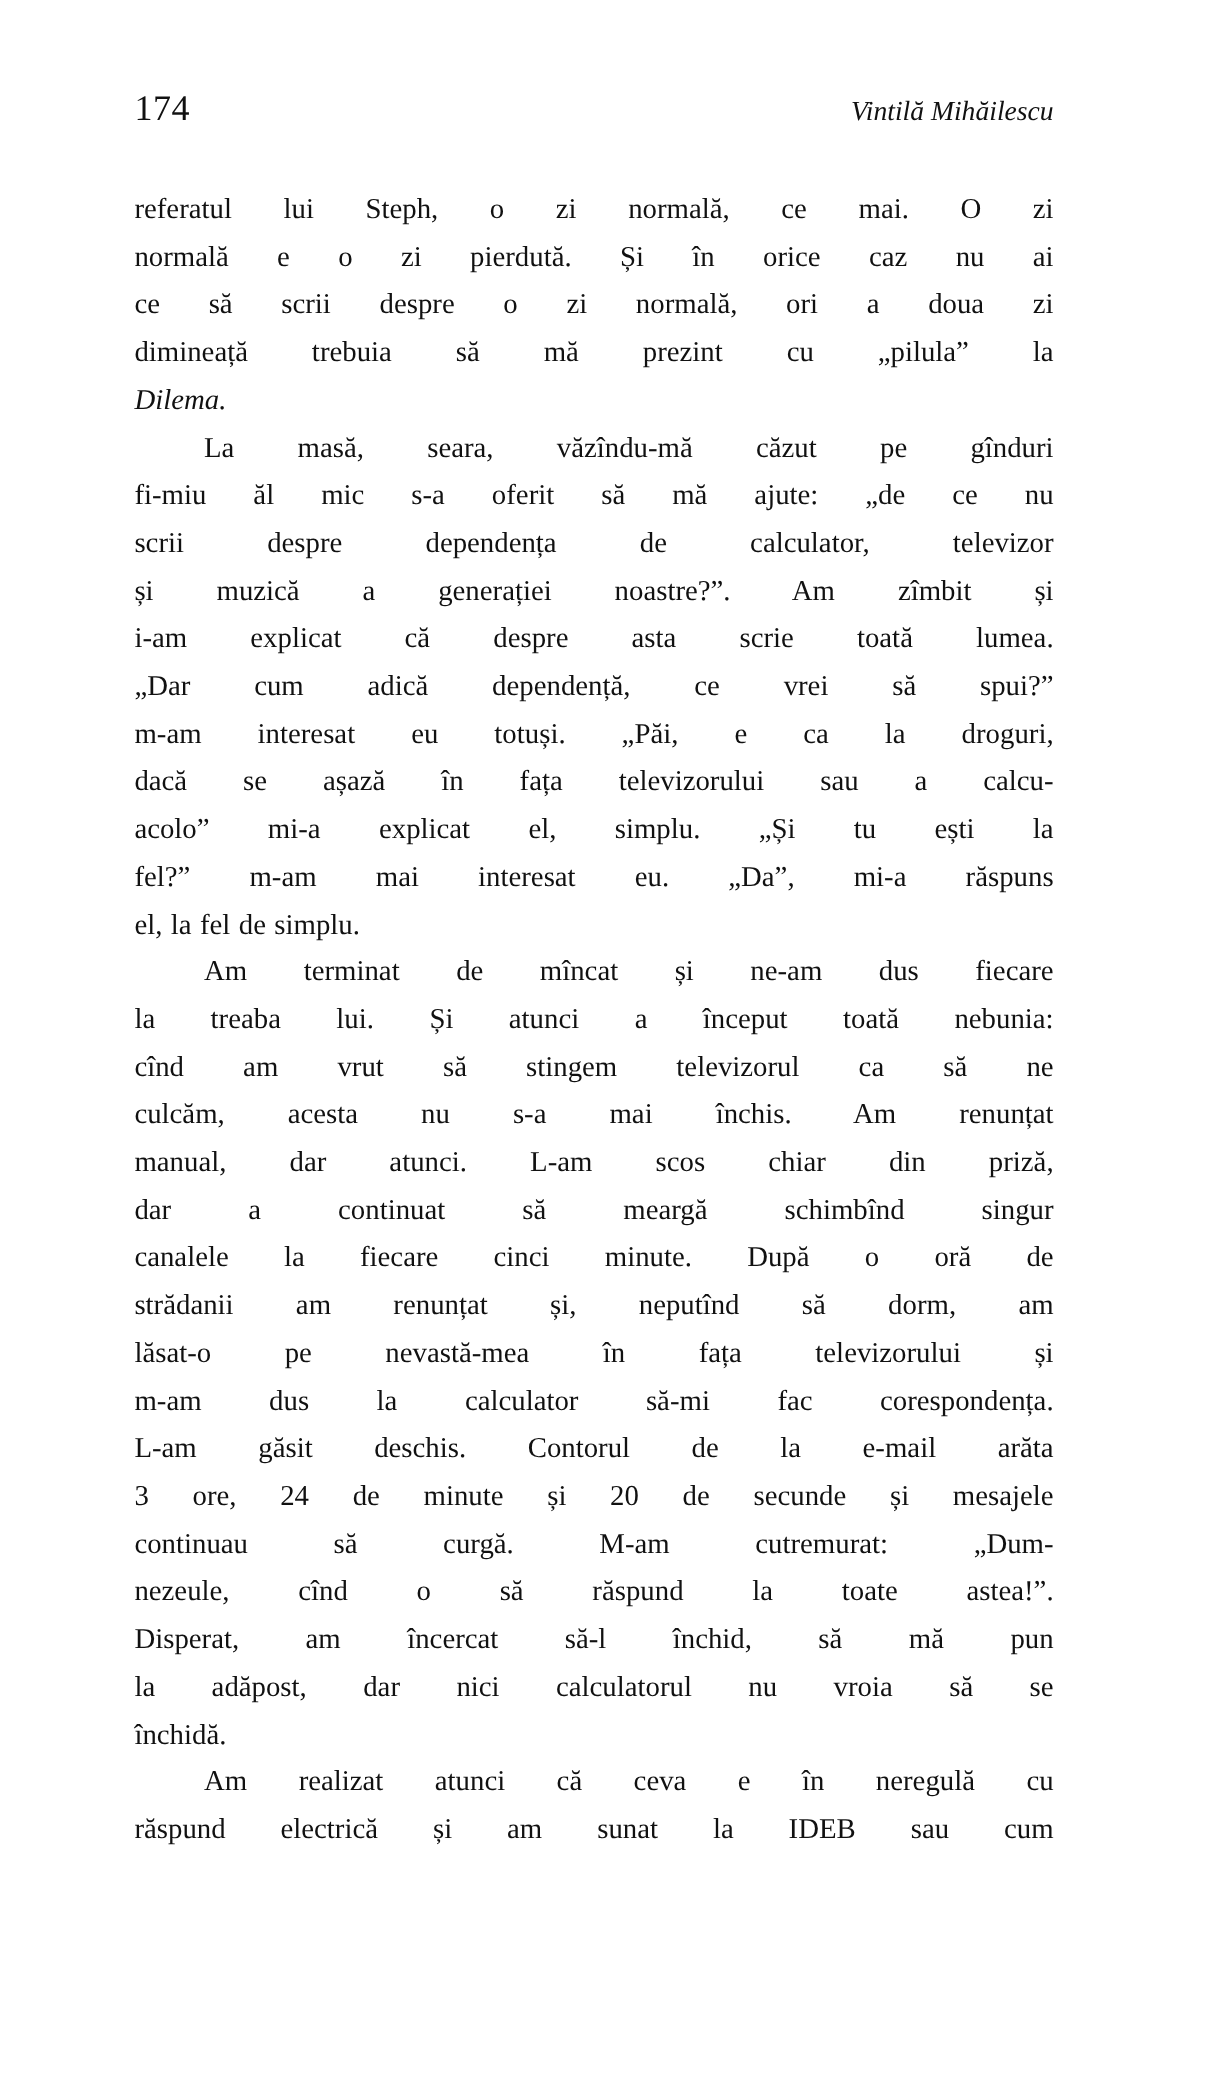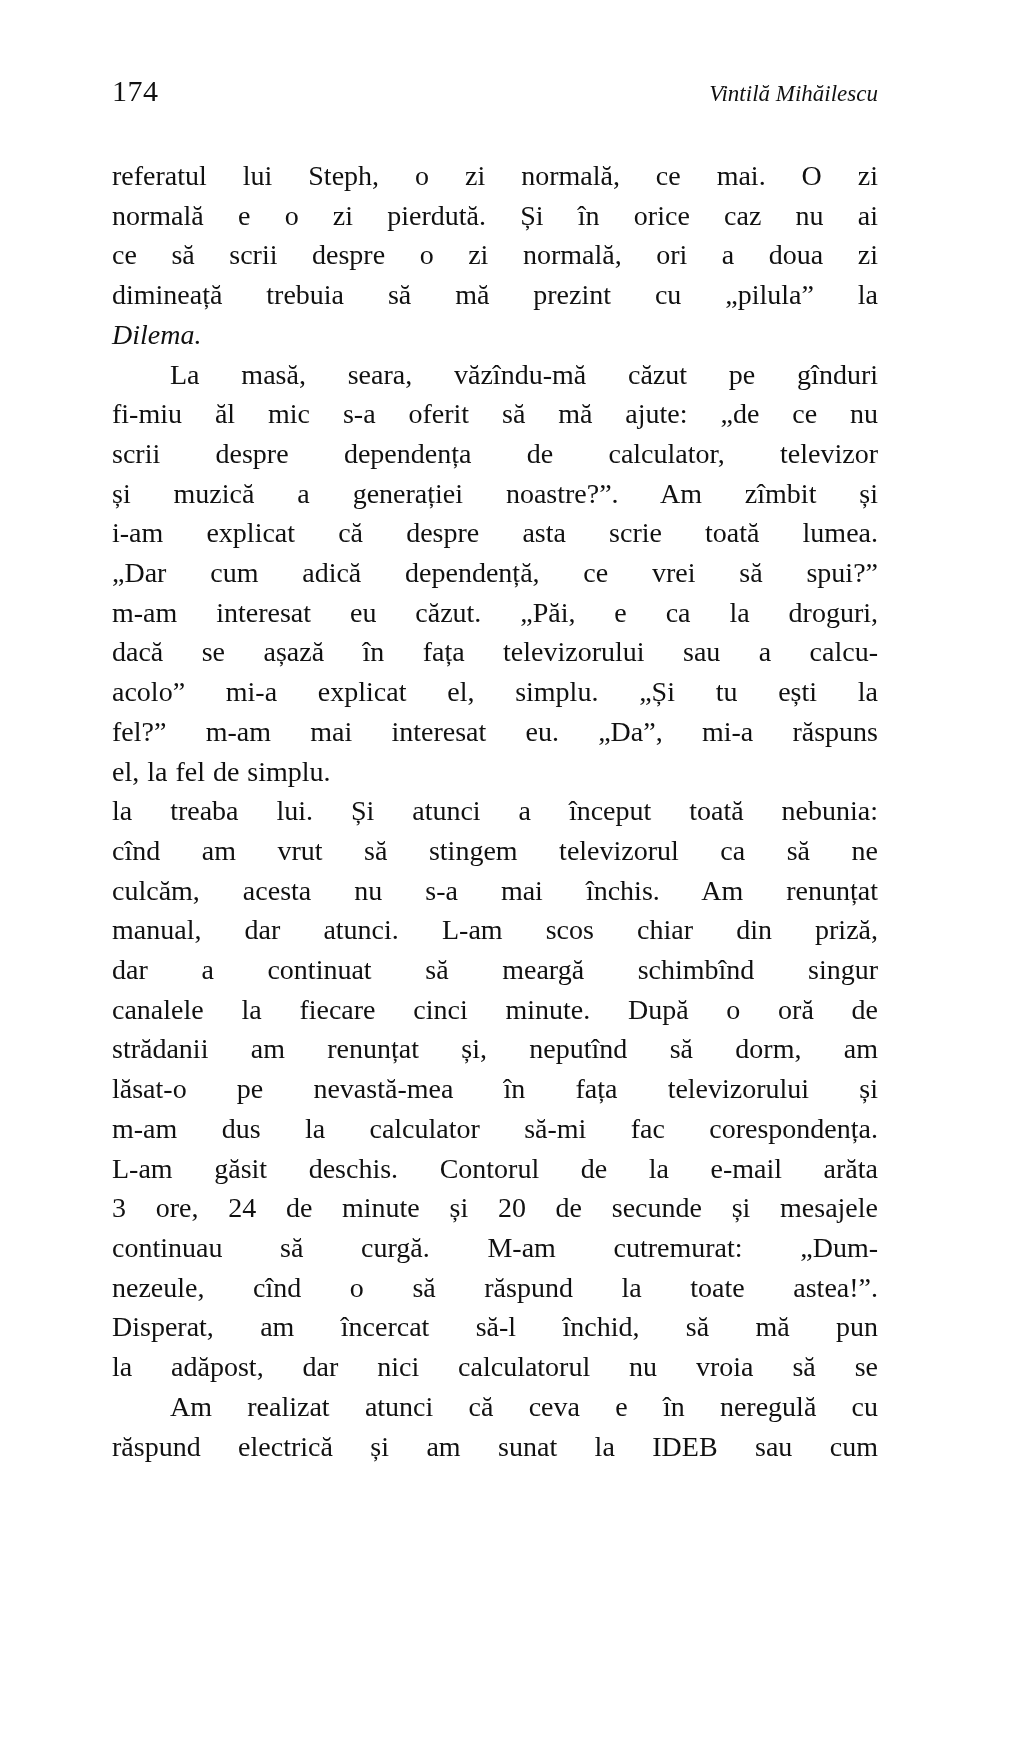--- a/index.html
+++ b/index.html
@@ -39,21 +39,21 @@
     position: absolute;
     left: 112px;
     top: 156px;
     width: 766px;
   }
   .paragraph {
     margin: 0;
     padding: 0;
   }
   .line {
-    font-size: 28px;
+    font-size: 24px;
     line-height: 39.7px;
     text-align: justify;
     text-align-last: justify;
     word-spacing: 1px;
   }
   .line.flush {
     text-align-last: left;
   }
   .line.indent {
     text-indent: 58px;
@@ -78,41 +78,43 @@
         <div class="line">dimineață trebuia să mă prezint cu „pilula” la</div>
         <div class="line flush italic">Dilema.</div>
       </div>
       <div class="paragraph">
         <div class="line indent">La masă, seara, văzîndu-mă căzut pe gînduri</div>
         <div class="line">fi-miu ăl mic s-a oferit să mă ajute: „de ce nu</div>
         <div class="line">scrii despre dependența de calculator, televizor</div>
         <div class="line">și muzică a generației noastre?”. Am zîmbit și</div>
         <div class="line">i-am explicat că despre asta scrie toată lumea.</div>
         <div class="line">„Dar cum adică dependență, ce vrei să spui?”</div>
-        <div class="line">m-am interesat eu căzut. „Păi, e ca la droguri,</div>
+        <div class="line">m-am interesat eu totuși. „Păi, e ca la droguri,</div>
         <div class="line">dacă se așază în fața televizorului sau a calcu-</div>
         <div class="line">acolo” mi-a explicat el, simplu. „Și tu ești la</div>
         <div class="line">fel?” m-am mai interesat eu. „Da”, mi-a răspuns</div>
         <div class="line flush">el, la fel de simplu.</div>
       </div>
       <div class="paragraph">
+        <div class="line indent">Am terminat de mîncat și ne-am dus fiecare</div>
         <div class="line">la treaba lui. Și atunci a început toată nebunia:</div>
         <div class="line">cînd am vrut să stingem televizorul ca să ne</div>
         <div class="line">culcăm, acesta nu s-a mai închis. Am renunțat</div>
         <div class="line">manual, dar atunci. L-am scos chiar din priză,</div>
         <div class="line">dar a continuat să meargă schimbînd singur</div>
         <div class="line">canalele la fiecare cinci minute. După o oră de</div>
         <div class="line">strădanii am renunțat și, neputînd să dorm, am</div>
         <div class="line">lăsat-o pe nevastă-mea în fața televizorului și</div>
         <div class="line">m-am dus la calculator să-mi fac corespondența.</div>
         <div class="line">L-am găsit deschis. Contorul de la e-mail arăta</div>
         <div class="line">3 ore, 24 de minute și 20 de secunde și mesajele</div>
         <div class="line">continuau să curgă. M-am cutremurat: „Dum-</div>
         <div class="line">nezeule, cînd o să răspund la toate astea!”.</div>
         <div class="line">Disperat, am încercat să-l închid, să mă pun</div>
         <div class="line">la adăpost, dar nici calculatorul nu vroia să se</div>
+        <div class="line flush">închidă.</div>
       </div>
       <div class="paragraph">
         <div class="line indent">Am realizat atunci că ceva e în neregulă cu</div>
         <div class="line">răspund electrică și am sunat la IDEB sau cum</div>
       </div>
     </div>
 </div>
 
 </body></html>

